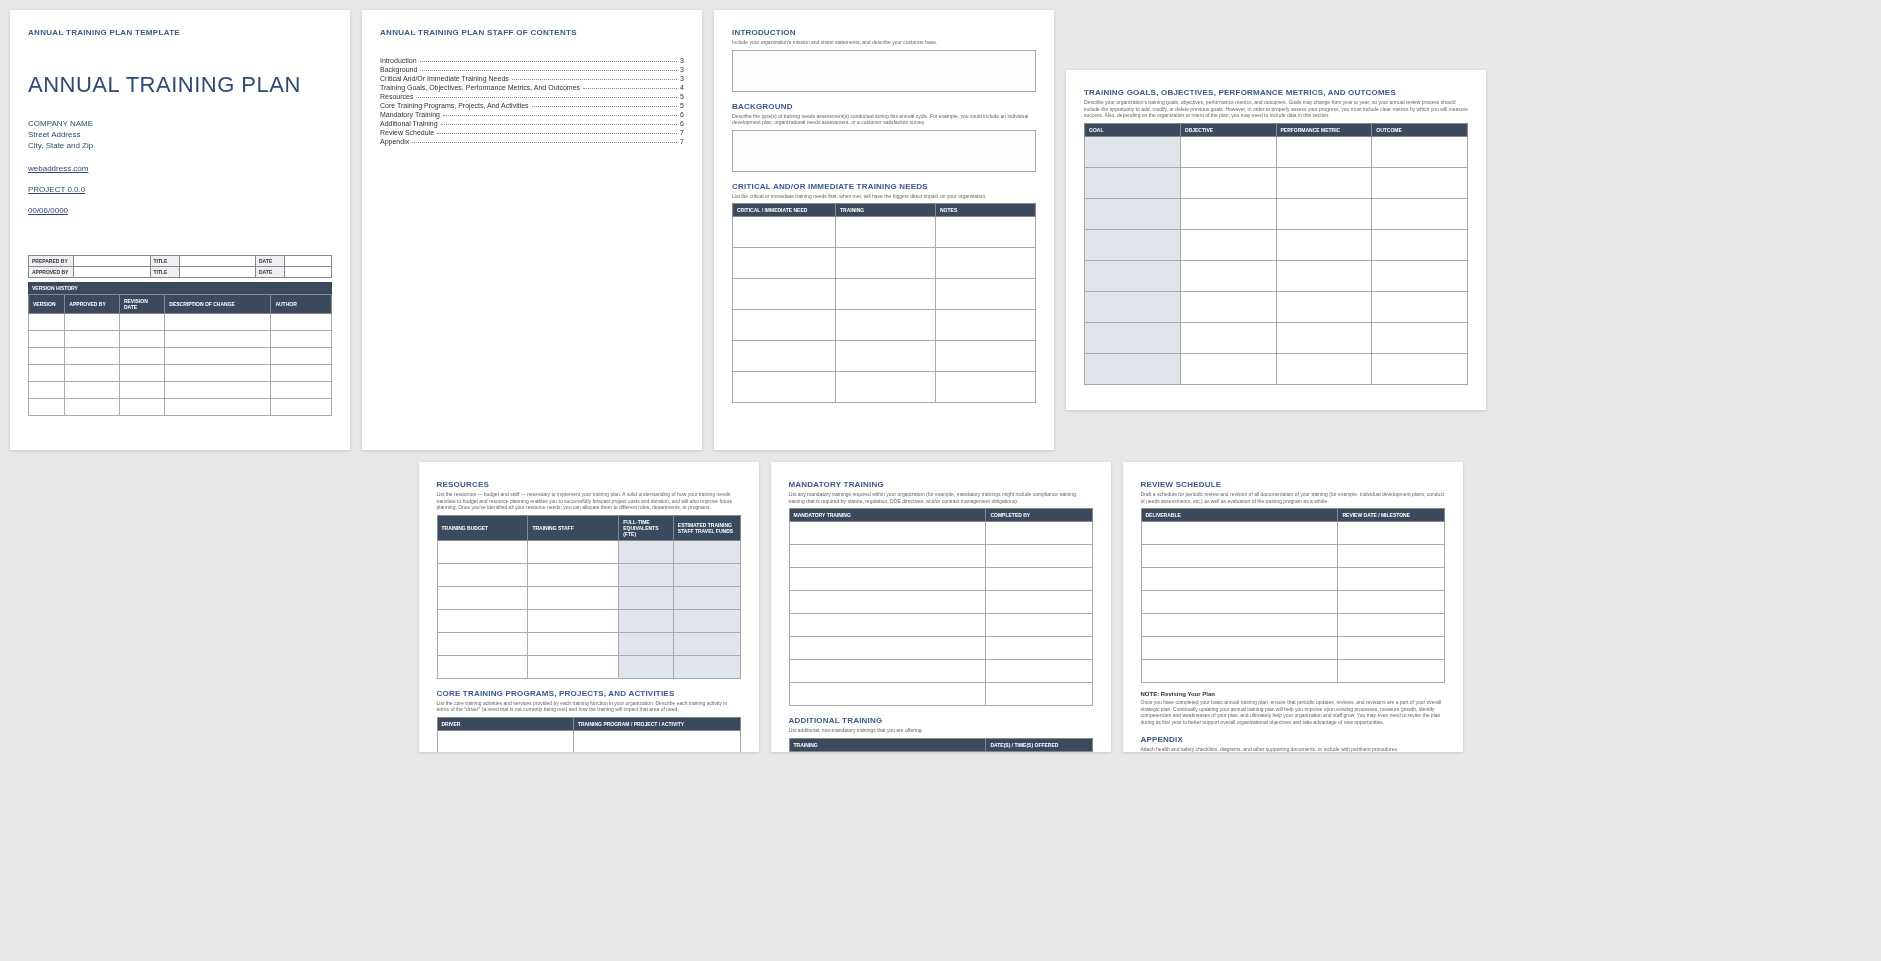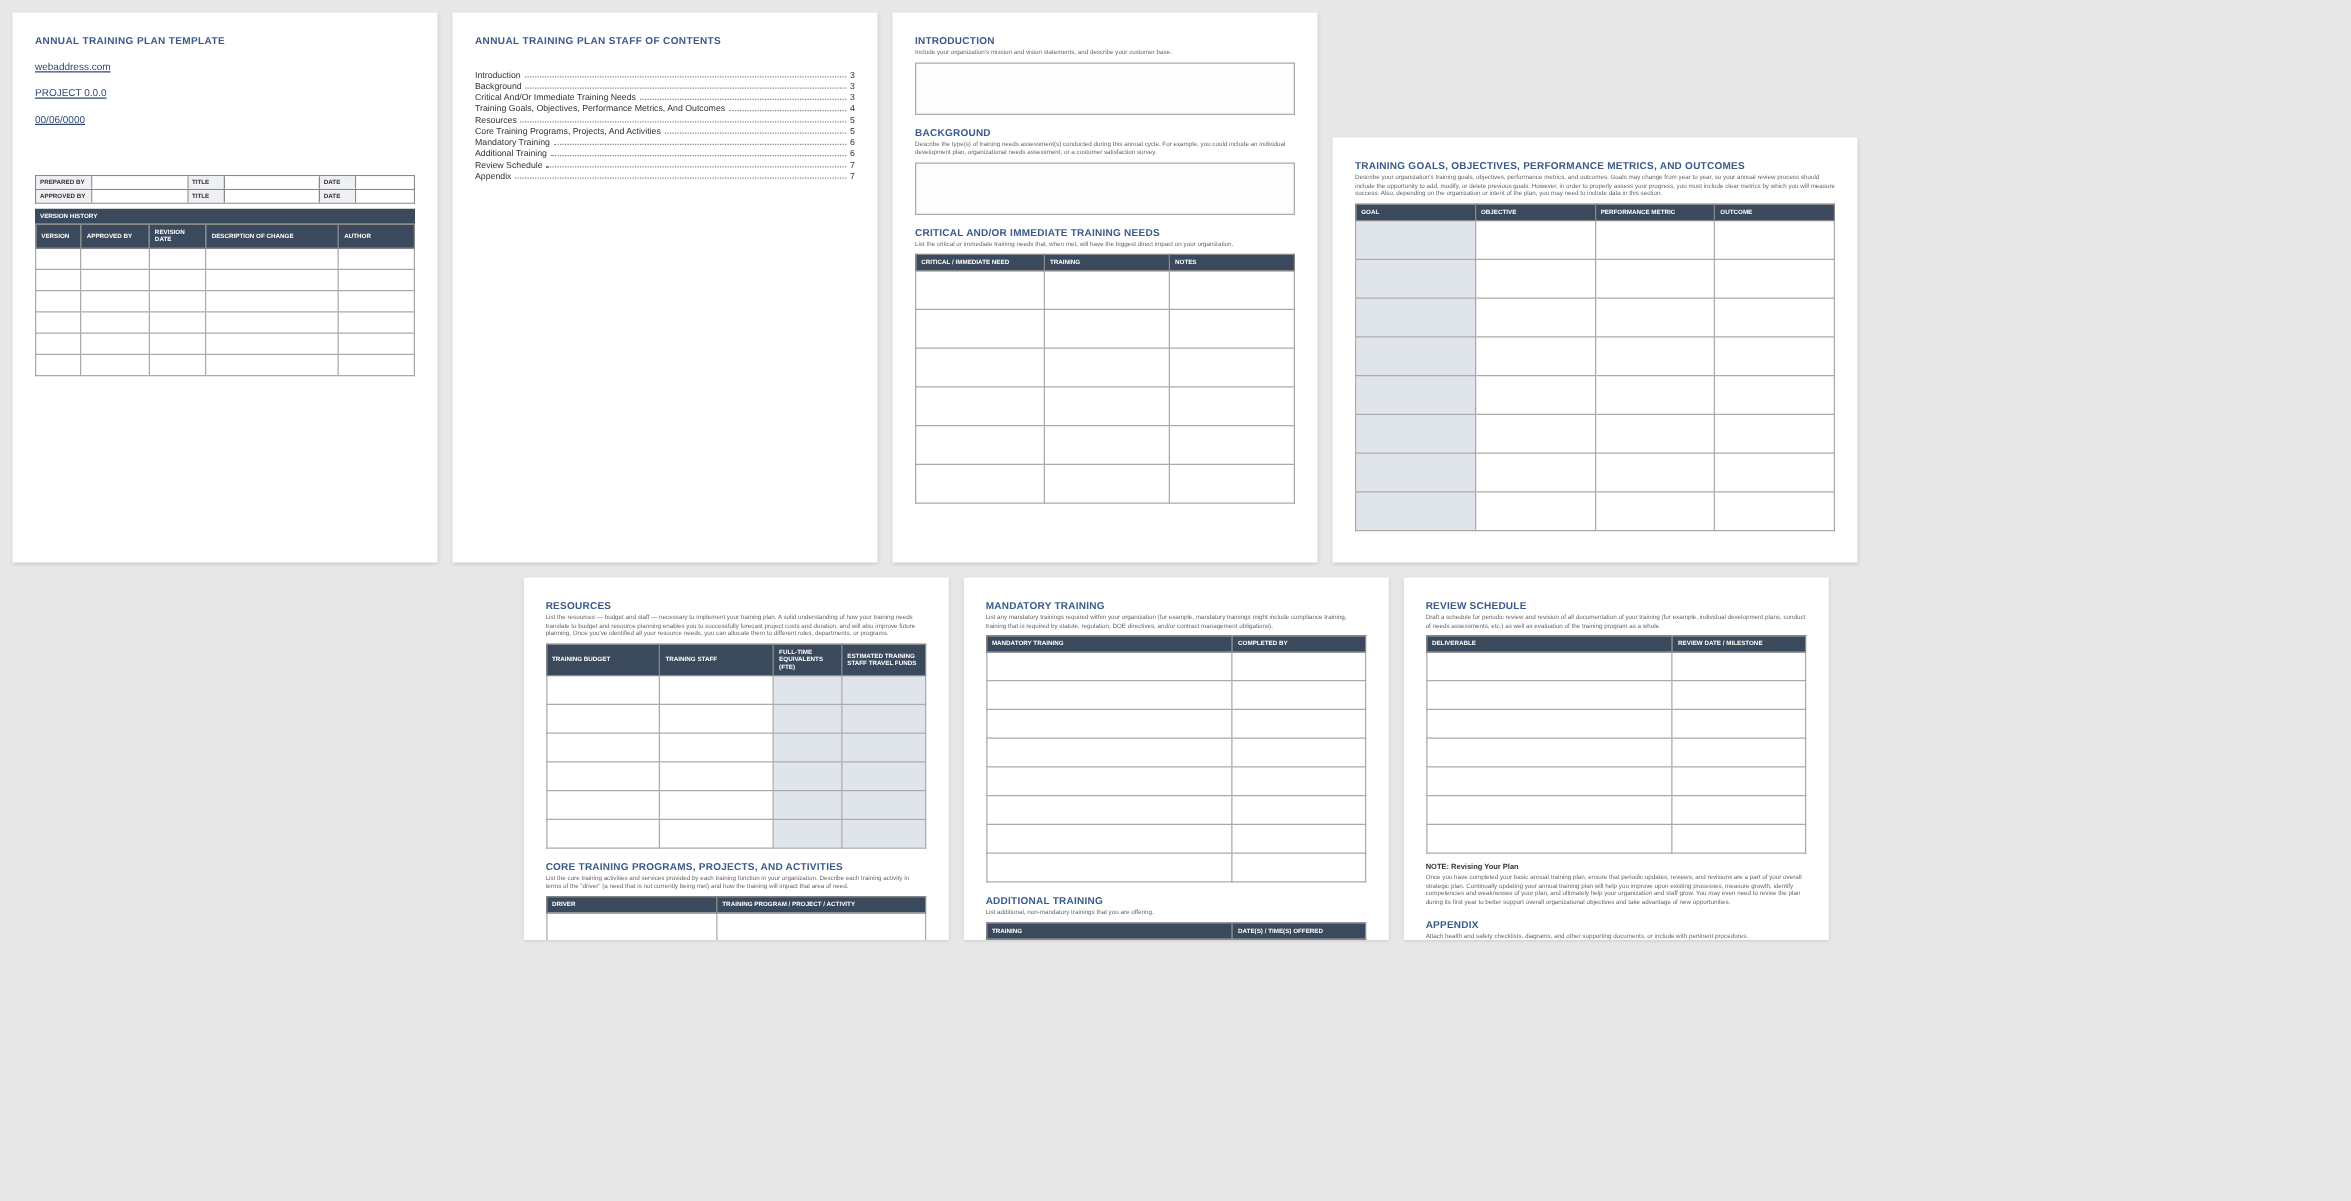--- a/index.html
+++ b/index.html
@@ -8,21 +8,20 @@
     background: #e8e8e8;
     font-family: Arial, Helvetica, sans-serif;
     font-size: 7px;
     color: #333;
   }
   .row {
     display: flex;
     gap: 12px;
     margin-bottom: 12px;
     flex-wrap: nowrap;
-    align-items: flex-end;
   }
   .row.center {
     justify-content: center;
   }
   .page {
     background: #fff;
     box-shadow: 0 1px 3px rgba(0,0,0,0.15);
     padding: 18px;
     box-sizing: border-box;
     position: relative;
@@ -159,20 +158,26 @@
     margin-top: 8px;
   }
 </style>
 </head>
 <body>
 
 <div class="row">
 
   <div class="page portrait">
     <div class="header-top">ANNUAL TRAINING PLAN TEMPLATE</div>
+    <div class="big-title">ANNUAL TRAINING PLAN</div>
+    <div class="company-block">
+      <div>COMPANY NAME</div>
+      <div>Street Address</div>
+      <div>City, State and Zip</div>
+    </div>
     <div class="web">webaddress.com</div>
     <div class="ver">PROJECT 0.0.0</div>
     <div class="date">00/06/0000</div>
 
     <div class="sign-grid">
       <div class="sign-label">PREPARED BY</div>
       <div class="sign-field"></div>
       <div class="sign-label2">TITLE</div>
       <div class="sign-field"></div>
       <div class="sign-label2">DATE</div>

